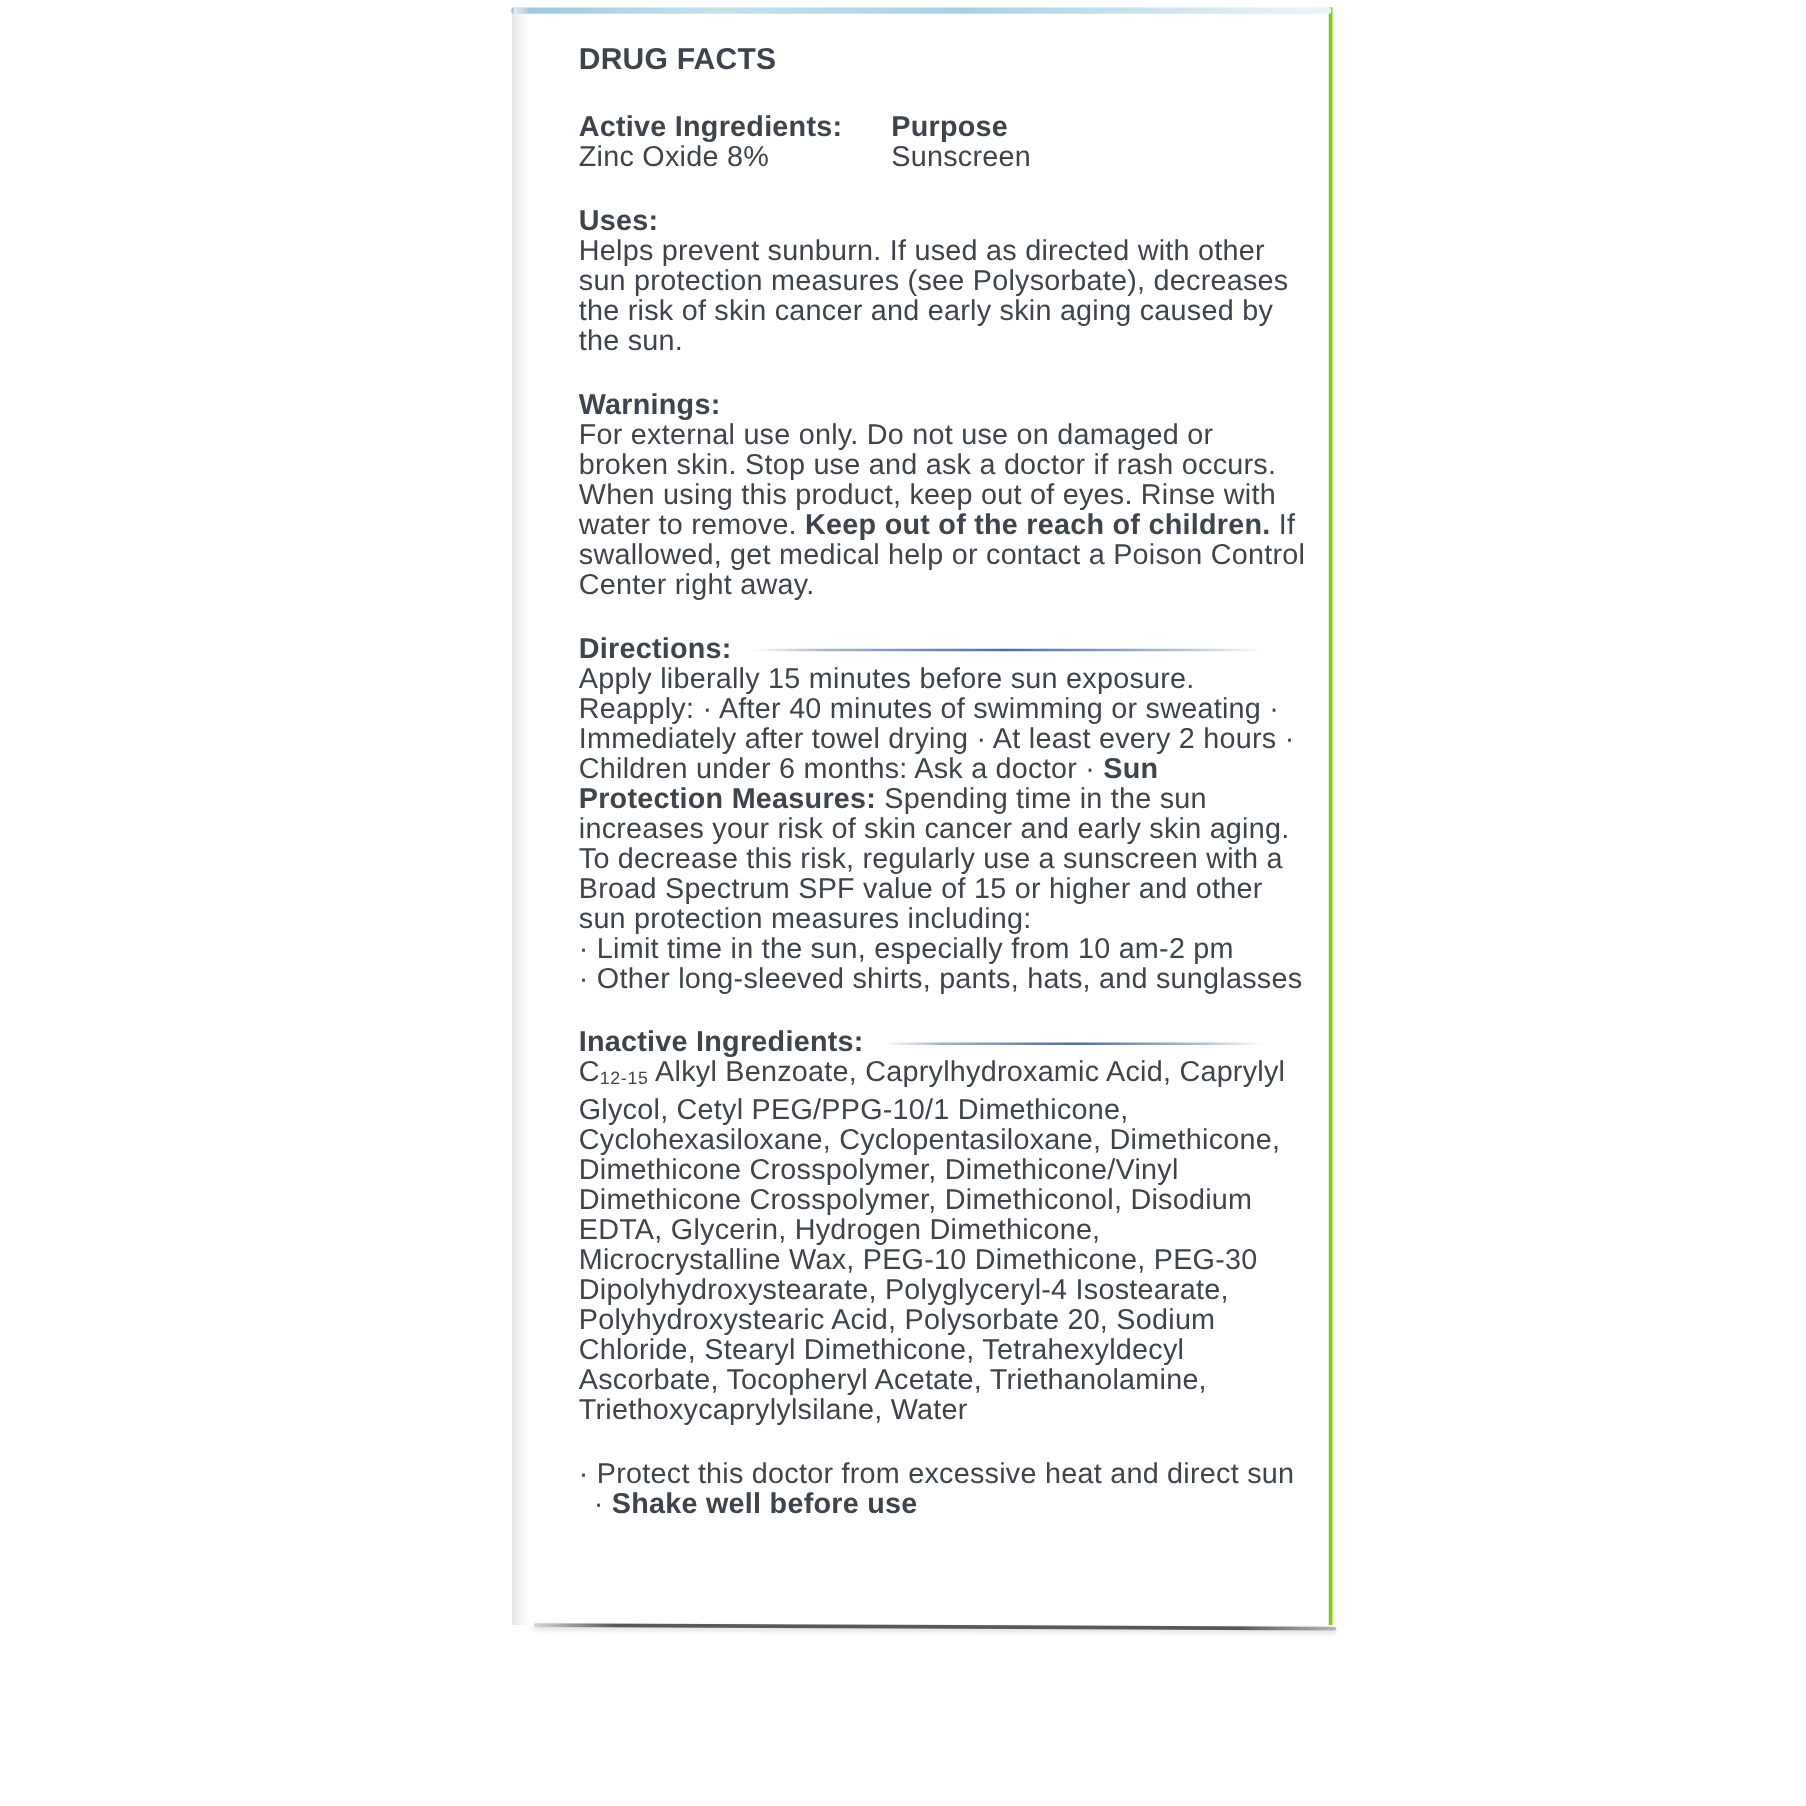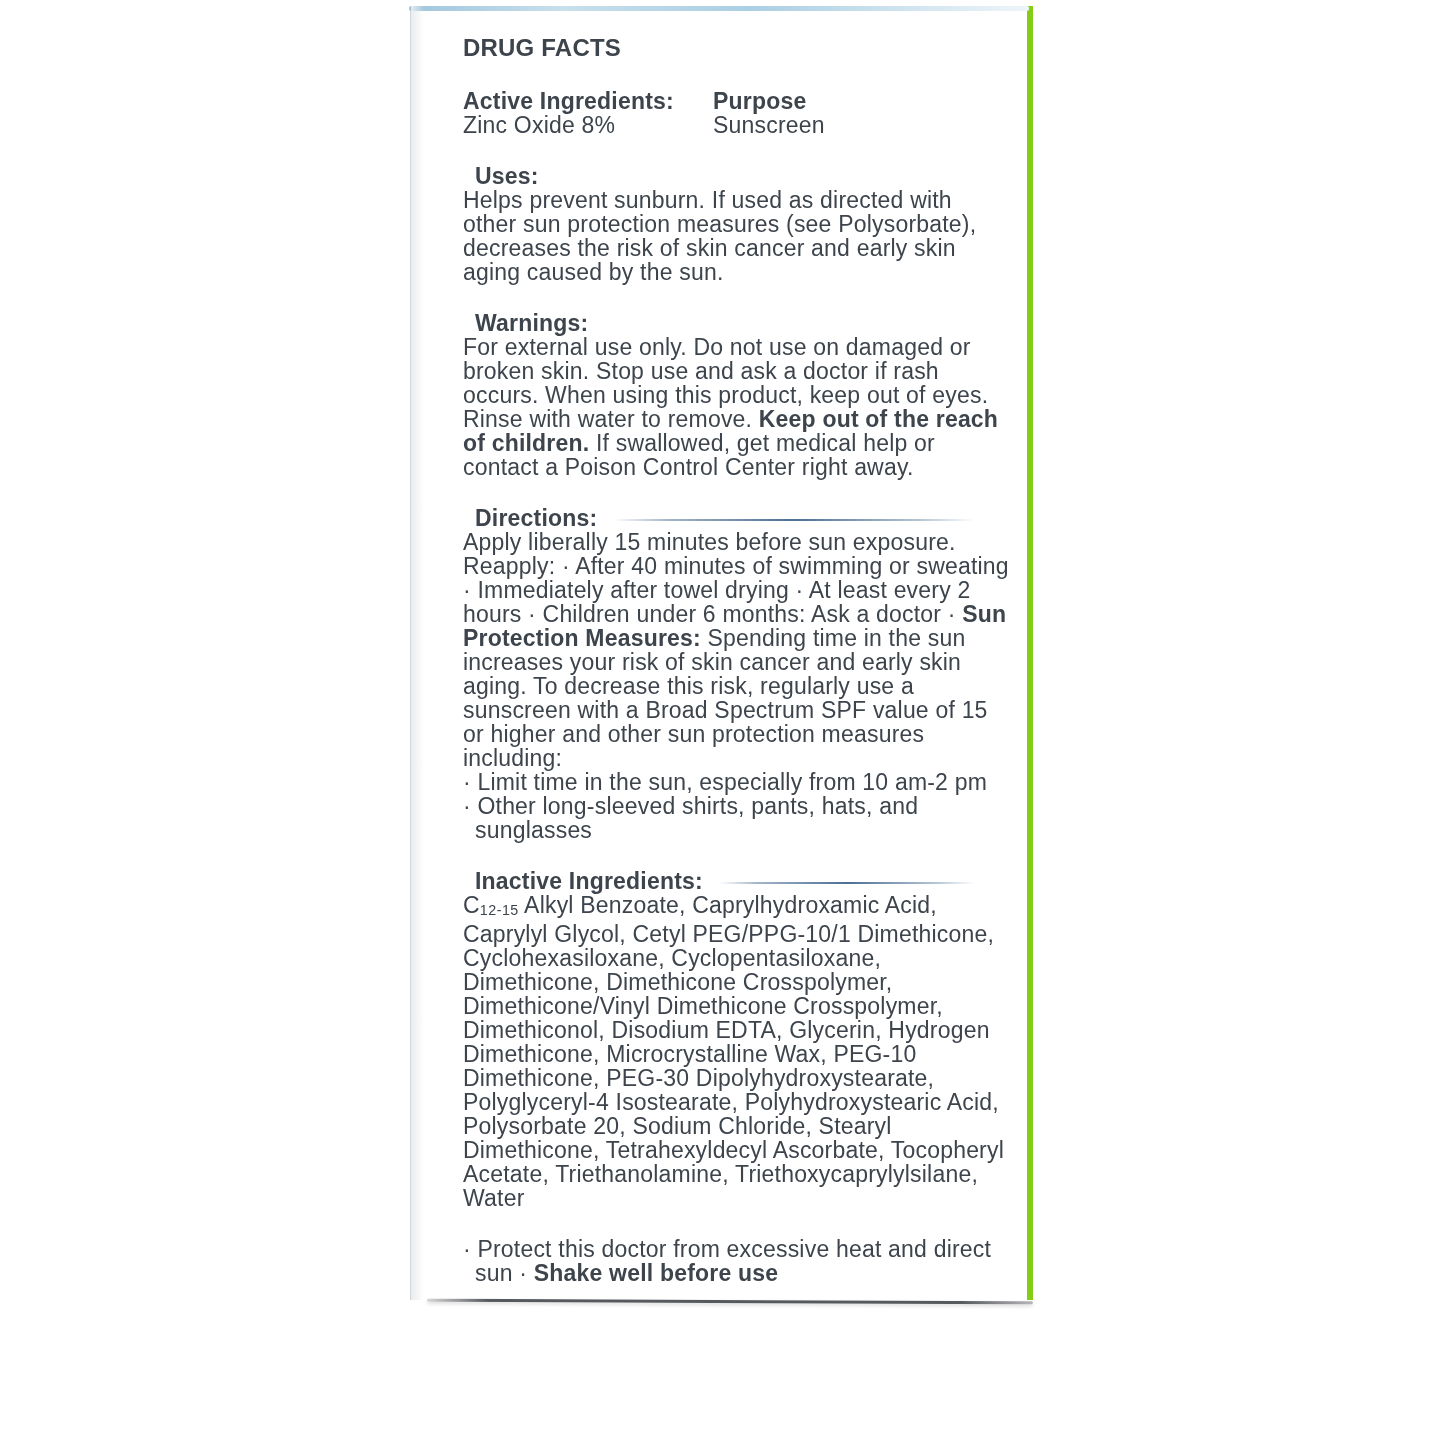--- a/index.html
+++ b/index.html
@@ -10,21 +10,22 @@
     color: #3d444c;
     position: relative;
     overflow: hidden;
   }
   .box {
     position: absolute;
     left: 410px; top: 6px;
     width: 616px; height: 1294px;
     background: #ffffff;
     border-left: 1px solid #d3d7da;
-    border-right: 6px solid #84cc16;
+    border-right: 3px solid #84cc16;
+    padding-left: 36px;
   }
   .left-face {
     position: absolute; left: 0; top: 0; bottom: 0; width: 13px;
     background: linear-gradient(90deg, #e9ebed, rgba(255,255,255,0));
   }
   .top-strip {
     position: absolute; top: 0; left: -2px; right: -2px; height: 5px;
     border-radius: 2px;
     background: linear-gradient(90deg, #9fc6dd, #c8dfec 25%, #aacfe3 55%, #d7e8f2 85%, #eef5f9);
   }
@@ -37,21 +38,21 @@
   }
   .content {
     position: absolute; left: 52px; top: 30px; right: 16px;
     font-size: 23px; line-height: 24px; letter-spacing: 0.2px;
   }
   .title { font-weight: 700; font-size: 24px; margin-bottom: 4px; }
   .header-grid { display: flex; }
   .hcol-left { width: 250px; flex: none; }
   .b { font-weight: 700; margin-top: 25px; }
   section.section { margin-top: 27px; }
-  .heading-row { display: flex; align-items: flex-end; margin-left: 12px; }
+  .heading-row { display: flex; align-items: flex-end; }
   .heading { font-weight: 700; white-space: nowrap; }
   .rule {
     flex: 1; height: 2px; align-self: center;
     margin: 3px 36px 0 16px; border-radius: 2px;
     background: linear-gradient(90deg, rgba(140,170,195,0), rgba(90,120,155,0.55) 15%, #4c6f96 50%, rgba(110,140,170,0.5) 85%, rgba(140,170,195,0));
   }
   .paras p { margin: 0; }
   .paras p.bullet { padding-left: 12px; text-indent: -12px; }
   .sub { font-size: 0.62em; vertical-align: -0.15em; letter-spacing: 0.5px; }
 </style>

